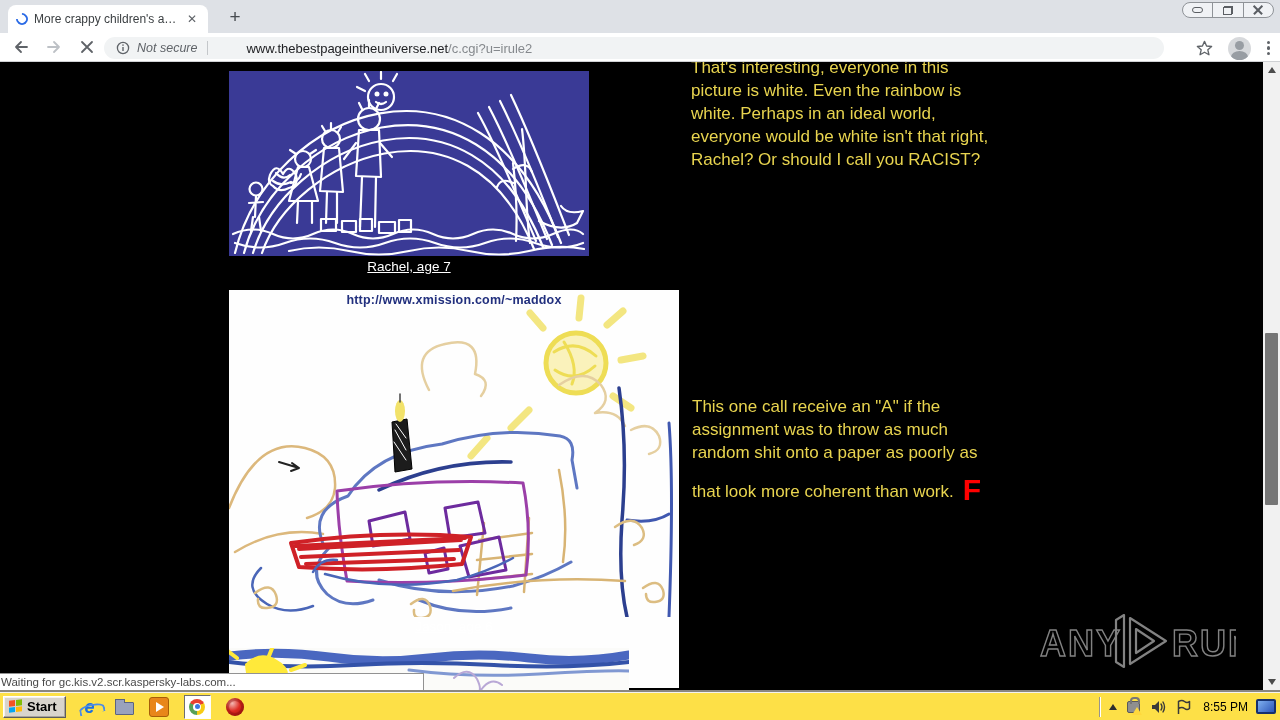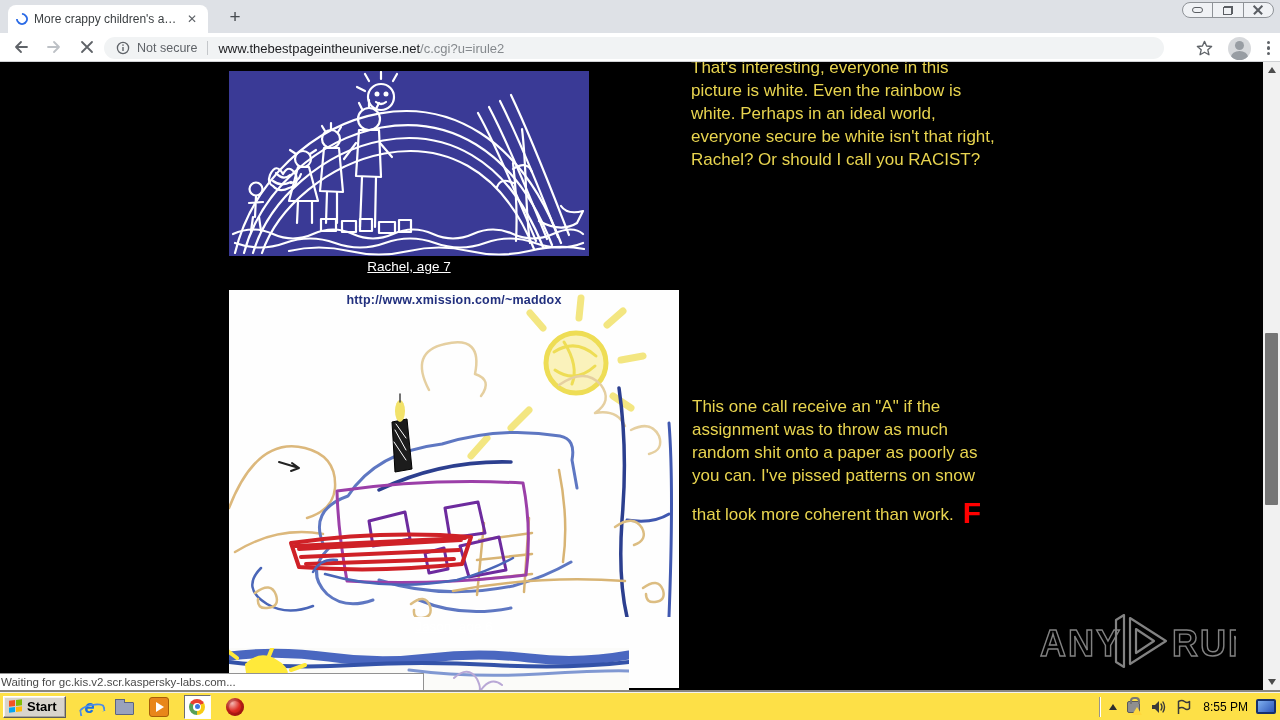--- a/index.html
+++ b/index.html
@@ -28,23 +28,23 @@
   .glyph-x { position:relative; width:10px; height:10px; }
   .glyph-x:before,.glyph-x:after { content:""; position:absolute; left:-1px; top:4px; width:12px; height:1.6px; background:#5a5e63; }
   .glyph-x:before { transform:rotate(45deg); } .glyph-x:after { transform:rotate(-45deg); }
 
   
   .toolbar { position:absolute; top:33px; left:0; width:1280px; height:29px; background:#fff;
          border-bottom:1px solid #cfd1d4; display:flex; align-items:center; }
   .nav-ic { width:24px; height:24px; margin-left:9px; display:flex; align-items:center; justify-content:center; }
   .omnibox { position:absolute; left:104px; right:116px; top:4px; height:22px; background:#f1f3f4;
          border-radius:11px; display:flex; align-items:center; padding:0 12px; }
-  .not-secure { font-size:12.5px; color:#5f6368; margin-left:7px; white-space:nowrap; }
+  .not-secure { font-size:12.5px; color:#5f6368; margin-left:7px; white-space:nowrap;font-style:italic; }
   .omni-sep { width:1px; height:14px; background:#c4c7ca; margin:0 10px; }
-  .url-host { font-size:13px; color:#202124; white-space:nowrap; }
+  .url-host { font-size:13px; color:#202124; white-space:nowrap;margin-left:28px; }
   .url-path { font-size:13px; color:#85898d; white-space:nowrap; }
   .tb-right { position:absolute; display:flex; align-items:center; right:8px; top:3px; height:24px; gap:14px; }
   .avatar { width:23px; height:23px; border-radius:50%; background:#d7d9dc; position:relative; overflow:hidden; }
   .avatar:before { content:""; position:absolute; left:7px; top:4px; width:9px; height:9px; border-radius:50%; background:#989da3; }
   .avatar:after { content:""; position:absolute; left:3px; top:14px; width:17px; height:12px; border-radius:50%; background:#989da3; }
   .dots { display:flex; flex-direction:column; gap:2.5px; padding:2px; }
   .dots i { width:3.2px; height:3.2px; border-radius:50%; background:#5f6368; }
 
   
   .viewport { position:absolute; top:62px; left:0; width:1280px; height:630px; background:#000; overflow:hidden; }
@@ -353,29 +353,28 @@
         <g class="sk" stroke="#ffe93a" stroke-width="4">
           <path d="M8,10 l-12,-9 M40,8 l4,-10 M62,22 l14,-5"></path>
         </g>
       </svg>
     </div>
 
     <div class="comment c1">
       <div>That's interesting, everyone in this</div>
       <div>picture is white. Even the rainbow is</div>
       <div>white. Perhaps in an ideal world,</div>
-      <div>everyone secure be white isn't that right,</div>
+      <div>everyone would be white isn't that right,</div>
       <div>Rachel? Or should I call you RACIST?</div>
     </div>
 
     <div class="comment c2">
       <div>This one call receive an "A" if the</div>
       <div>assignment was to throw as much</div>
       <div>random shit onto a paper as poorly as</div>
-      <div>you can. I've pissed patterns on snow</div>
       <div class="closing2"><span>that look more coherent than work.</span><span class="grade">F</span></div>
     </div>
 
     <div class="anyrun">
       <svg width="198" height="56" viewBox="0 0 198 56">
         <text x="2" y="42" font-family="Liberation Sans, sans-serif" font-size="36" font-weight="bold" letter-spacing="2" fill="none" stroke="#828282" stroke-width="1.4">ANY</text>
         <g fill="none" stroke="#828282" stroke-width="2.2" stroke-linejoin="round">
           <path d="M78,6 L86,1 L86,53 L78,48 Z"></path>
           <path d="M92,4 L128,27 L92,50 Z"></path>
           <path d="M98,15 L116,27 L98,39 Z"></path>

